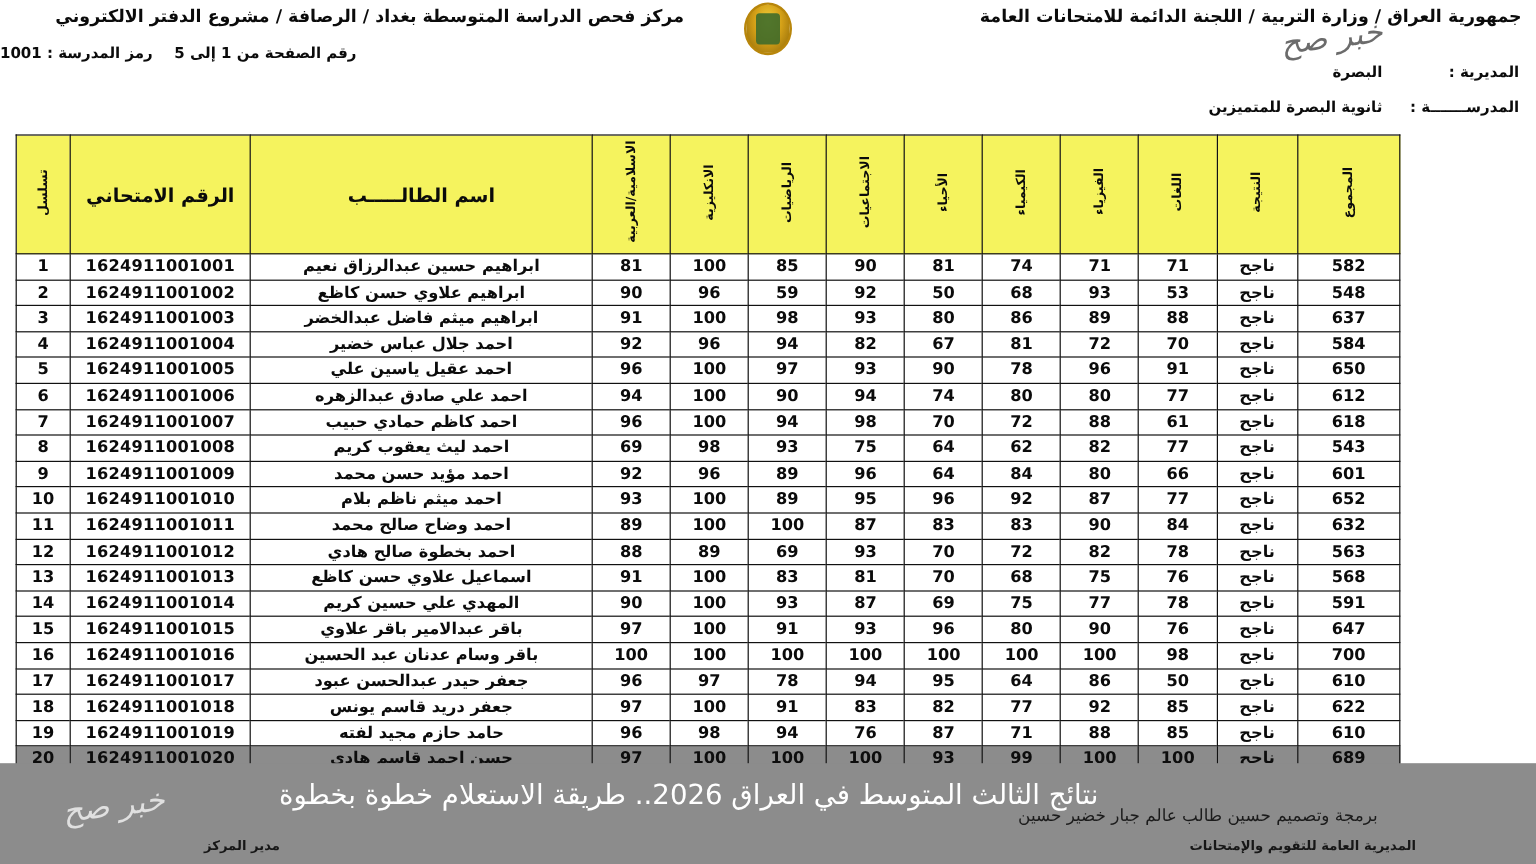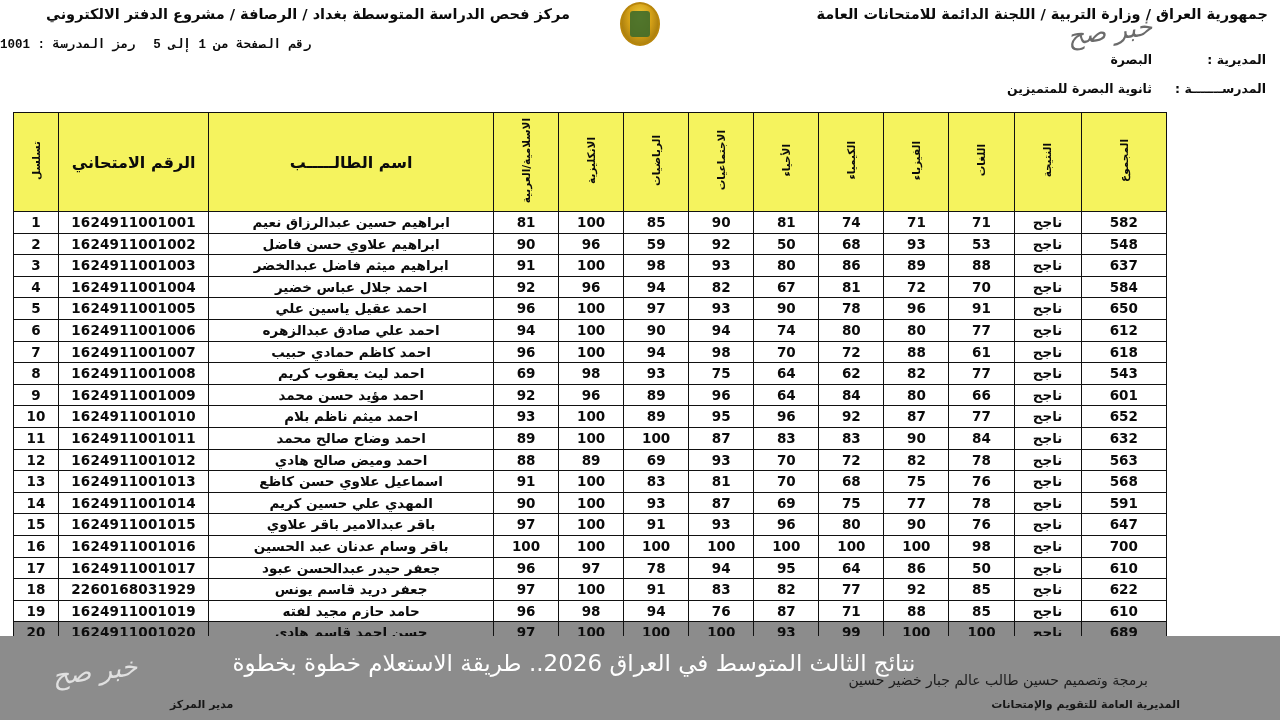--- a/index.html
+++ b/index.html
@@ -91,21 +91,20 @@
     top: 36px;
     left: 0;
     width: 460px;
     display: flex;
     flex-direction: row-reverse;
     align-items: center;
     justify-content: flex-start;
     gap: 0px;
     font-size: 12.5px;
     font-weight: bold;
-    font-family: Liberation Mono, monospace;
   }
   .hdr-left-meta .school-code {
     margin-right: 18px;
     white-space: nowrap;
   }
   .hdr-left-meta .page-no {
     margin-right: 52px;
     white-space: nowrap;
   }
 
@@ -384,21 +383,21 @@
           <td>548</td>
           <td class="c-res">ناجح</td>
           <td>53</td>
           <td>93</td>
           <td>68</td>
           <td>50</td>
           <td>92</td>
           <td>59</td>
           <td>96</td>
           <td>90</td>
-          <td class="c-name">ابراهيم علاوي حسن فاضل</td>
+          <td class="c-name">ابراهيم علاوي حسن كاظع</td>
           <td class="c-exam">1624911001002</td>
           <td class="c-seq">2</td>
         </tr>
         <tr>
           <td>637</td>
           <td class="c-res">ناجح</td>
           <td>88</td>
           <td>89</td>
           <td>86</td>
           <td>80</td>
@@ -534,21 +533,21 @@
           <td>563</td>
           <td class="c-res">ناجح</td>
           <td>78</td>
           <td>82</td>
           <td>72</td>
           <td>70</td>
           <td>93</td>
           <td>69</td>
           <td>89</td>
           <td>88</td>
-          <td class="c-name">احمد وميض صالح هادي</td>
+          <td class="c-name">احمد بخطوة صالح هادي</td>
           <td class="c-exam">1624911001012</td>
           <td class="c-seq">12</td>
         </tr>
         <tr>
           <td>568</td>
           <td class="c-res">ناجح</td>
           <td>76</td>
           <td>75</td>
           <td>68</td>
           <td>70</td>
@@ -625,21 +624,21 @@
           <td class="c-res">ناجح</td>
           <td>85</td>
           <td>92</td>
           <td>77</td>
           <td>82</td>
           <td>83</td>
           <td>91</td>
           <td>100</td>
           <td>97</td>
           <td class="c-name">جعفر دريد قاسم يونس</td>
-          <td class="c-exam">2260168031929</td>
+          <td class="c-exam">1624911001018</td>
           <td class="c-seq">18</td>
         </tr>
         <tr>
           <td>610</td>
           <td class="c-res">ناجح</td>
           <td>85</td>
           <td>88</td>
           <td>71</td>
           <td>87</td>
           <td>76</td>

